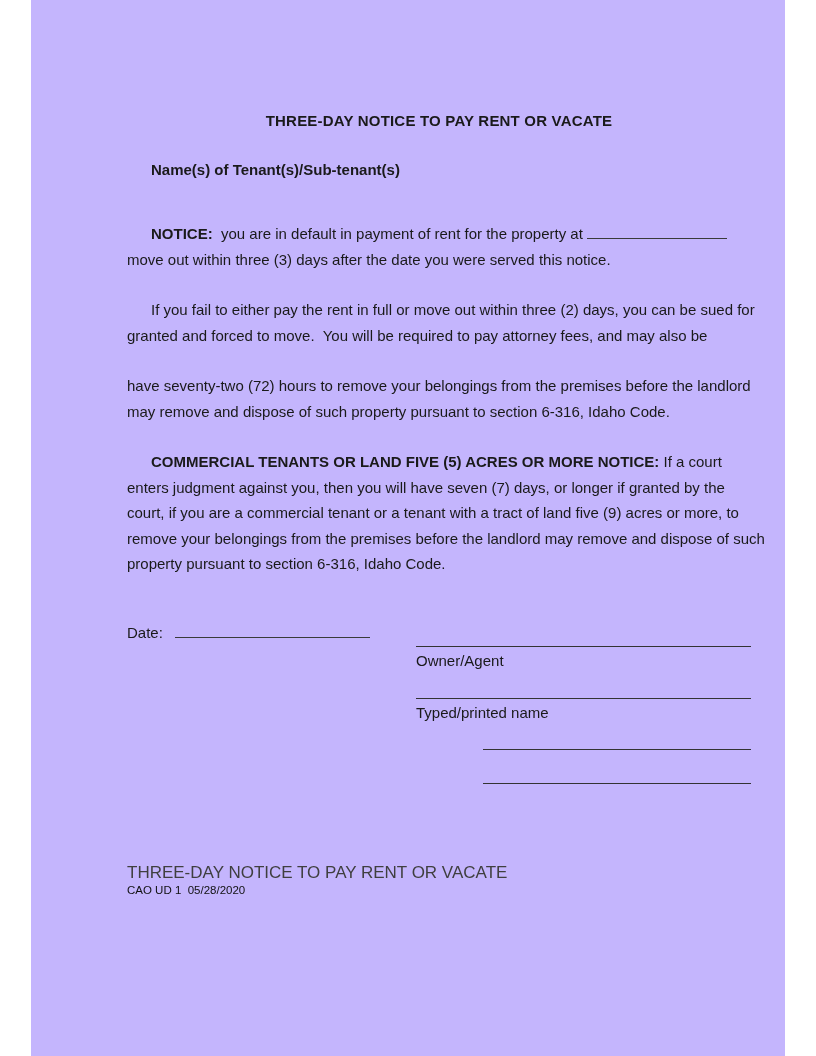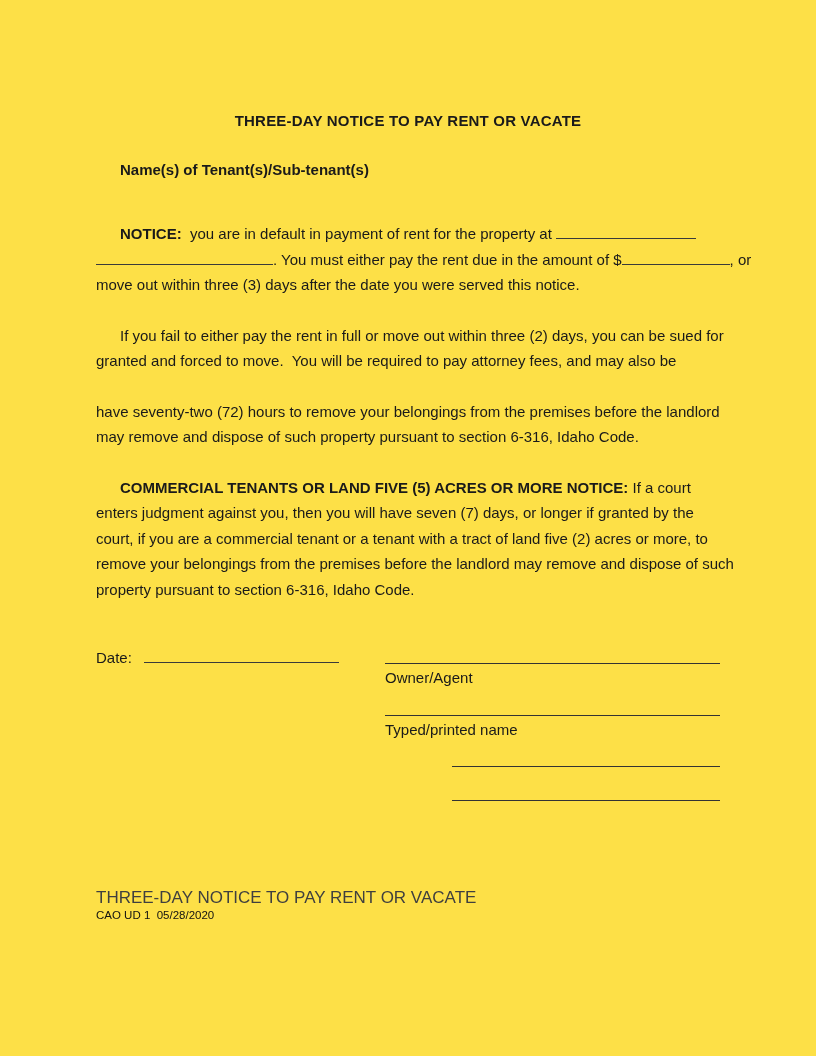--- a/index.html
+++ b/index.html
@@ -1,22 +1,22 @@
 <!DOCTYPE html>
 <html><head>
 <meta charset="utf-8">
 <style>
   * { margin: 0; padding: 0; box-sizing: border-box; }
   html, body { background: #ffffff; }
   .page {
     position: relative;
-    width: 816px;
+    width: 754px;
     height: 1056px;
     margin: 0 auto;
-    background: #fde047;
+    background: #c4b5fd;
     font-family: "Liberation Sans", "DejaVu Sans", sans-serif;
     font-size: 15px;
     color: #1a1a1a;
     padding: 112px 90px 0 96px;
     overflow: hidden;
   }
   .title {
     font-size: 15px;
     font-weight: bold;
     line-height: 18px;
@@ -38,21 +38,21 @@
   .w140 { width: 140px; }
   .w177 { width: 177px; }
   .w108 { width: 108px; }
   .w195 { width: 195px; margin-left: 12px; }
   .to-block { margin-top: 30px; }
   .caption { padding-left: 24px; font-weight: bold; }
   .para1 { margin-top: 42px; }
   .para { margin-top: 25px; }
   .sig-area { position: relative; margin-top: 46px; height: 212px; }
   .date-row { position: absolute; left: 0; top: 0; line-height: 19px; white-space: pre; }
-  .sig-col { position: absolute; left: 289px; top: 4px; width: 335px; }
+  .sig-col { position: absolute; left: 289px; top: 12px; width: 335px; }
   .rule { border-bottom: 1.5px solid #333; width: 335px; }
   .rule-1 { height: 12px; }
   .sig-caption { line-height: 19px; margin-top: 4px; }
   .rule-2 { height: 29px; }
   .addr-row { margin-top: 37px; line-height: 19px; white-space: pre; }
   .addr-blank { display: inline-block; width: 266px; height: 15px; border-bottom: 1.5px solid #3a3a3a; margin-left: 4px; }
   .addr-rule { width: 268px; margin-left: 67px; border-bottom: 1.5px solid #333; }
   .addr-rule-2 { height: 28px; }
   .addr-rule-3 { height: 34px; }
   .footer { margin-top: 28px; }
@@ -65,38 +65,37 @@
 <div class="page">
 
   <div class="title">THREE-DAY NOTICE TO PAY RENT OR VACATE</div>
 
   <div class="to-block">
     <div class="line tight caption">Name(s) of Tenant(s)/Sub-tenant(s)</div>
   </div>
 
   <div class="para1">
     <div class="line indent"><span class="b">NOTICE:</span><span>  you are in default in payment of rent for the property at </span><span class="blank w140"></span></div>
-    <div class="line"><span class="blank w177"></span><span>. You must either pay the rent due in the amount of $</span><span class="blank w108"></span><span>, or</span></div>
     <div class="line">move out within three (3) days after the date you were served this notice.</div>
   </div>
 
   <div class="para">
     <div class="line indent">If you fail to either pay the rent in full or move out within three (2) days, you can be sued for</div>
     <div class="line">granted and forced to move.  You will be required to pay attorney fees, and may also be</div>
   </div>
 
   <div class="para">
     <div class="line">have seventy-two (72) hours to remove your belongings from the premises before the landlord</div>
     <div class="line">may remove and dispose of such property pursuant to section 6-316, Idaho Code.</div>
   </div>
 
   <div class="para">
     <div class="line indent"><span class="b">COMMERCIAL TENANTS OR LAND FIVE (5) ACRES OR MORE NOTICE:</span><span> If a court</span></div>
     <div class="line">enters judgment against you, then you will have seven (7) days, or longer if granted by the</div>
-    <div class="line">court, if you are a commercial tenant or a tenant with a tract of land five (2) acres or more, to</div>
+    <div class="line">court, if you are a commercial tenant or a tenant with a tract of land five (9) acres or more, to</div>
     <div class="line">remove your belongings from the premises before the landlord may remove and dispose of such</div>
     <div class="line">property pursuant to section 6-316, Idaho Code.</div>
   </div>
 
   <div class="sig-area">
     <div class="date-row"><span>Date:</span><span class="blank w195"></span></div>
 
     <div class="sig-col">
       <div class="rule rule-1"></div>
       <div class="sig-caption">Owner/Agent</div>

